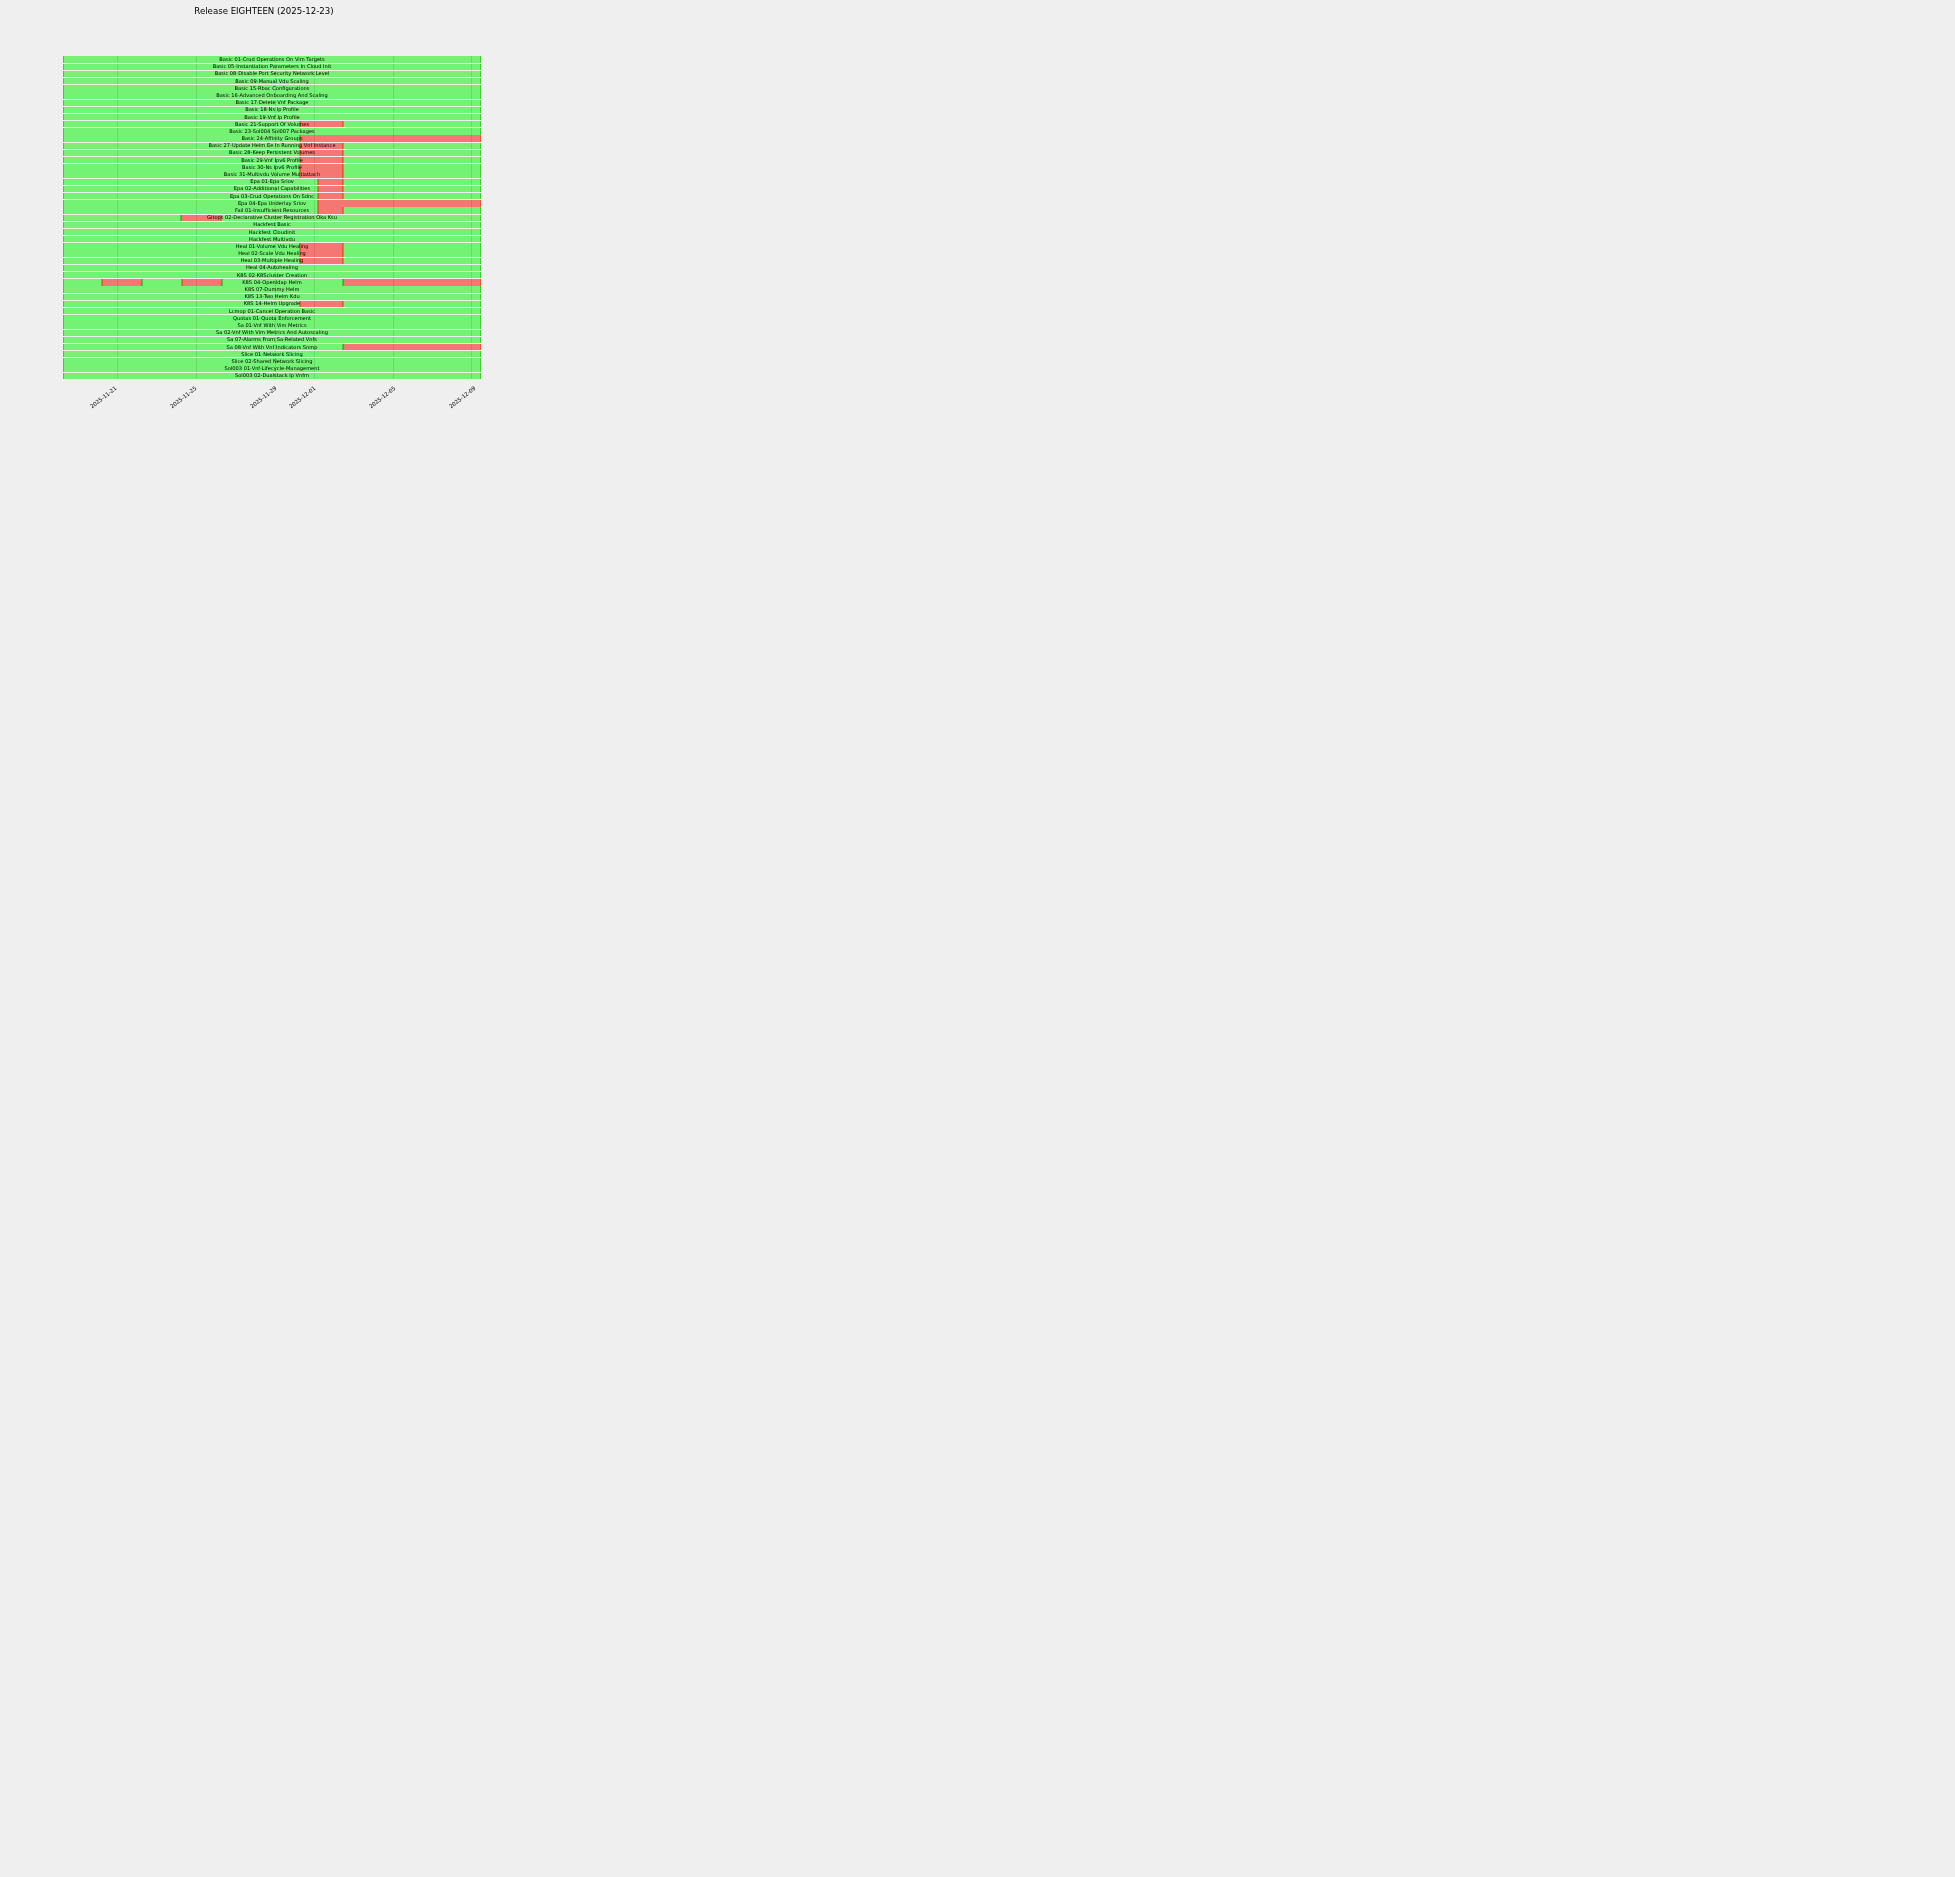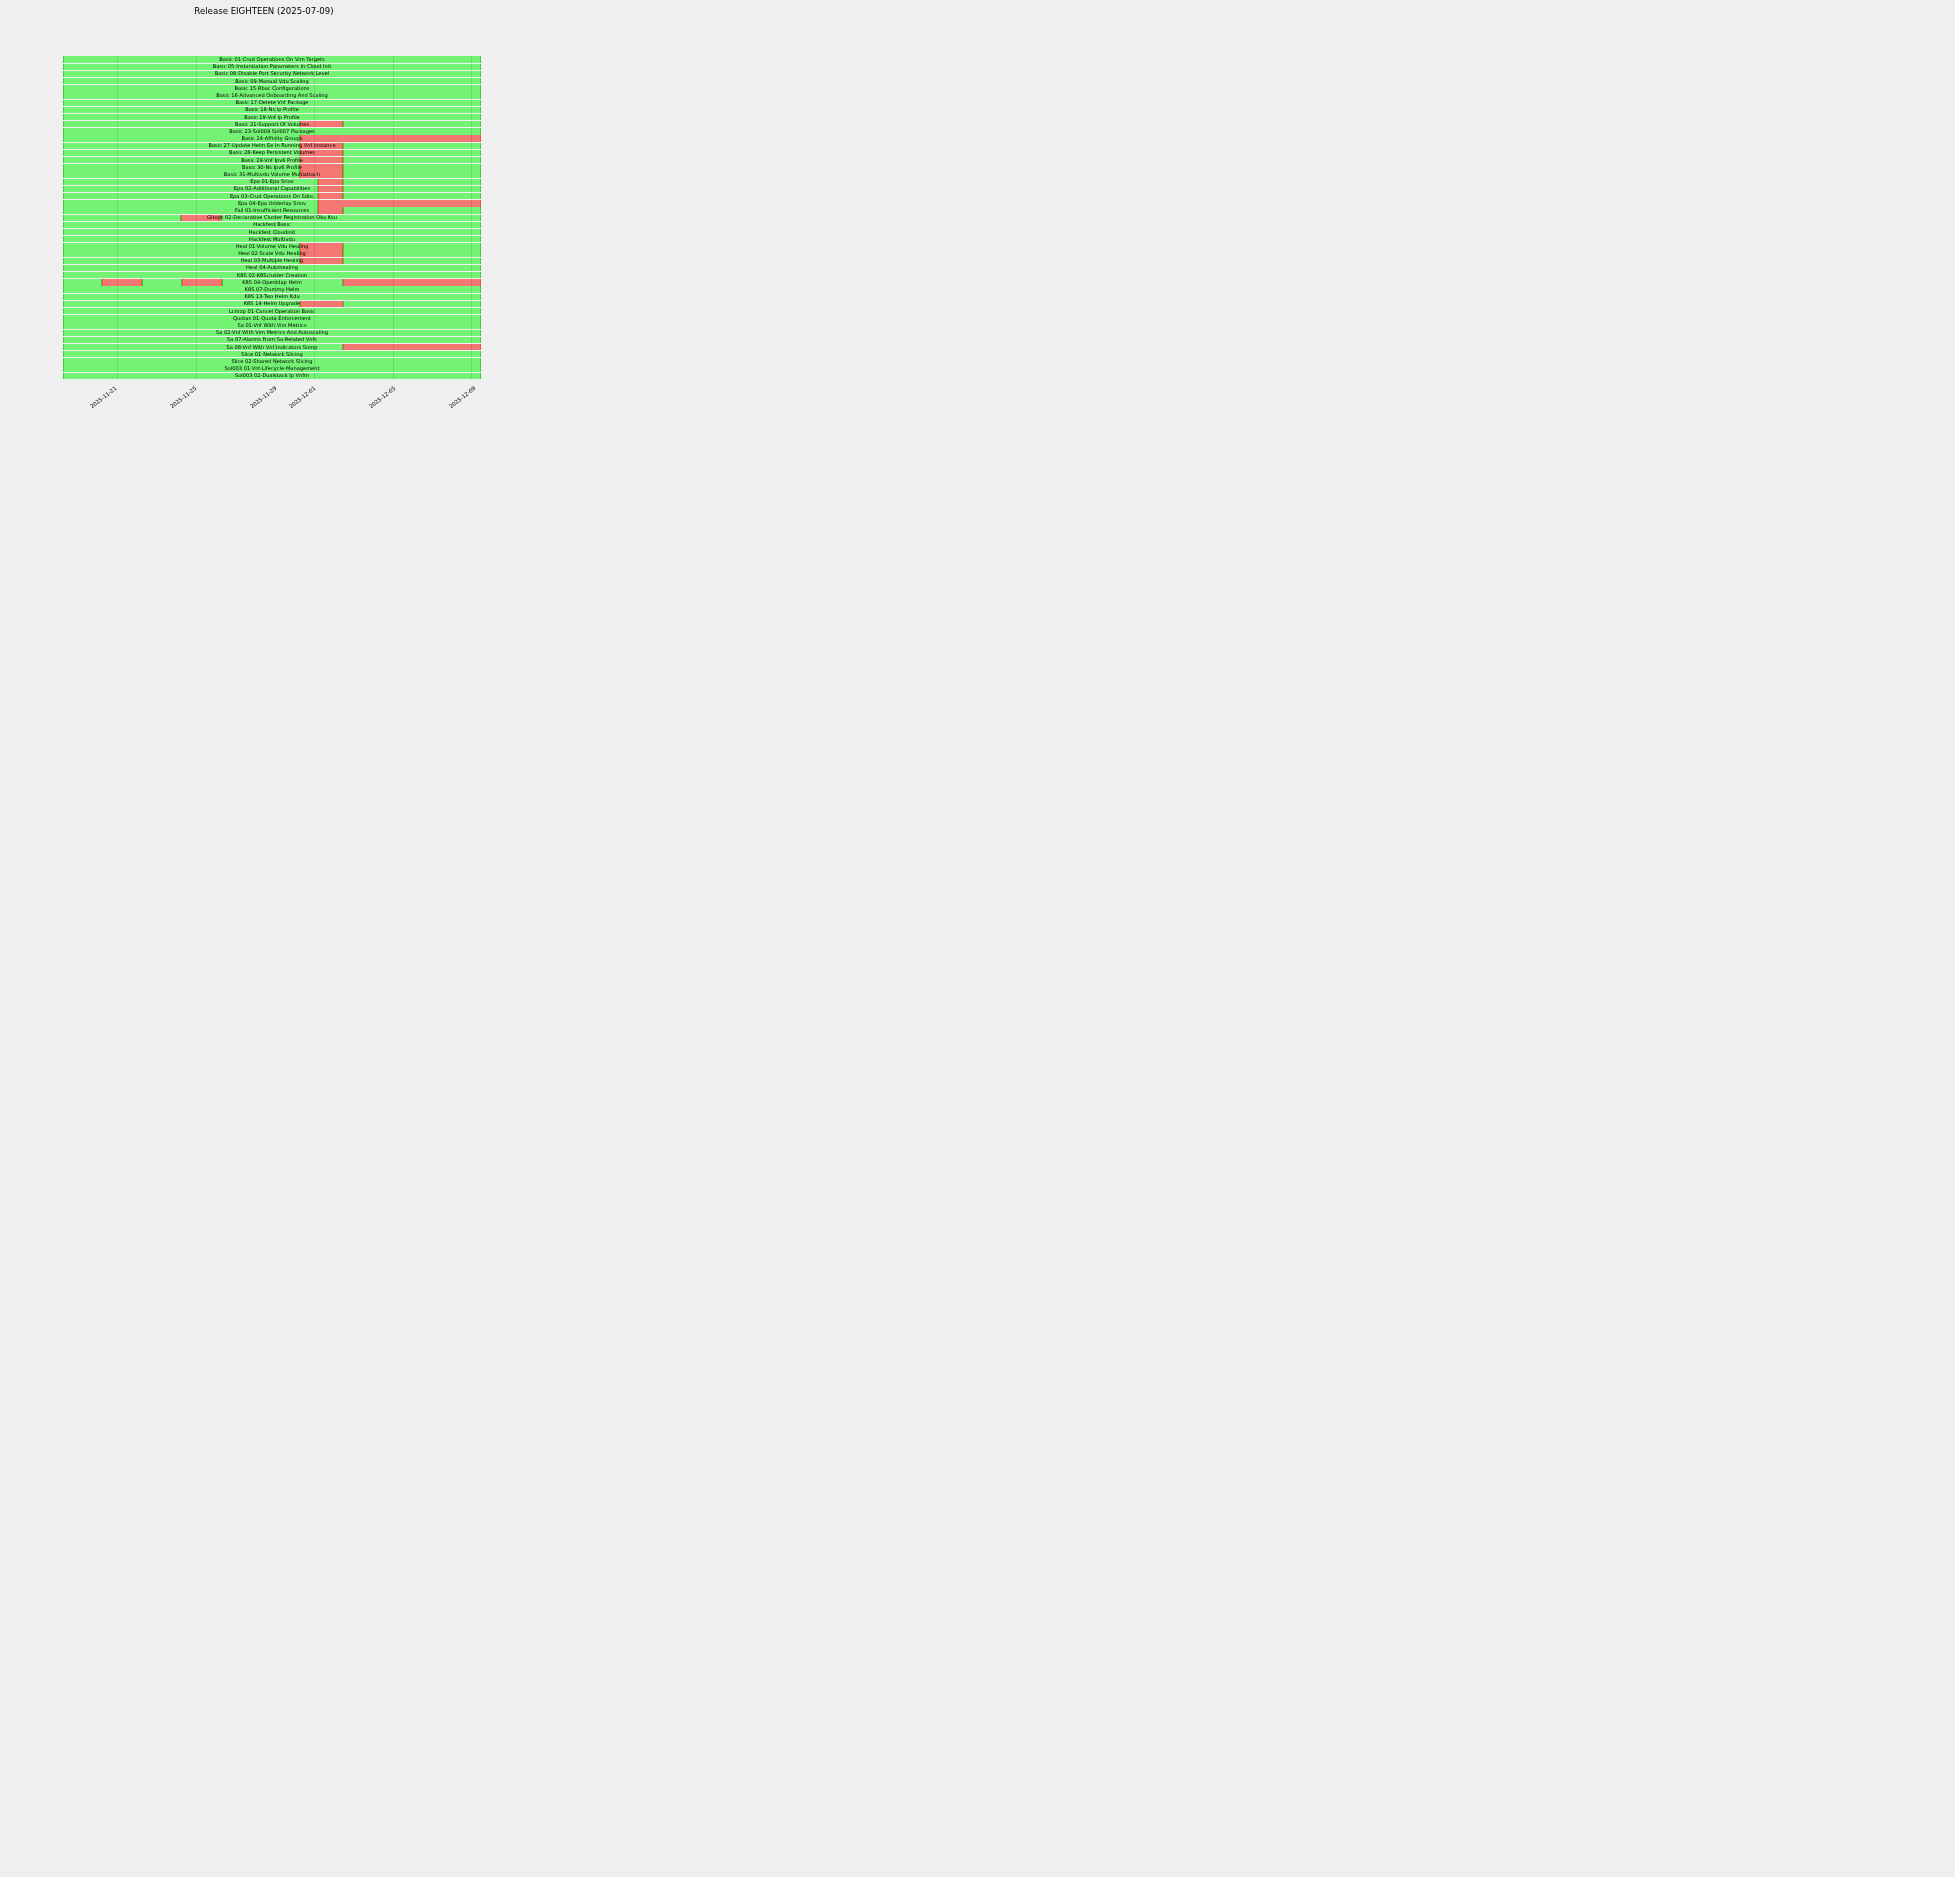--- a/index.html
+++ b/index.html
@@ -75,21 +75,21 @@
     color: #000000;
     white-space: nowrap;
     transform: rotate(-38deg);
     transform-origin: top right;
   }
 </style>
 </head>
 <body>
 
 <div class="figure">
-  <div class="chart-title">Release EIGHTEEN (2025-07-09)</div>
+  <div class="chart-title">Release EIGHTEEN (2025-12-23)</div>
   <div class="plot-area" id="plot-area">
       <div class="test-row" style="height: 7.2px;">
         <div class="status-bar">
           <div class="bar-segment" title="Basic 01-Crud Operations On Vim Targets pass 2025-11-19 → 2025-12-10" style="left: 0%; width: 100%; background: rgb(115, 242, 115); border-left: 0.4px solid rgb(68, 204, 51); border-right: 0.4px solid rgb(68, 204, 51);"></div>
           <div class="run-separator" style="left: 13%;"></div>
           <div class="run-separator" style="left: 31.9%;"></div>
           <div class="run-separator" style="left: 50.8%;"></div>
           <div class="run-separator" style="left: 60%;"></div>
           <div class="run-separator" style="left: 79%;"></div>
           <div class="run-separator" style="left: 97.7%;"></div>

